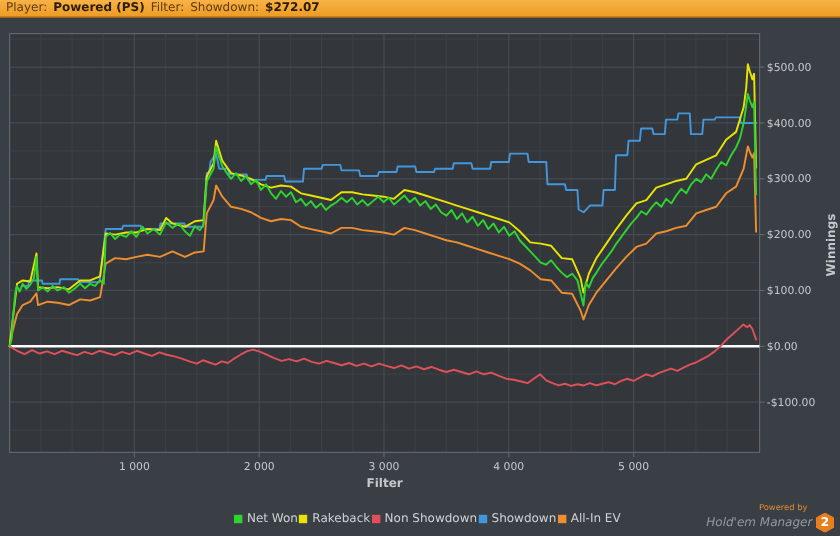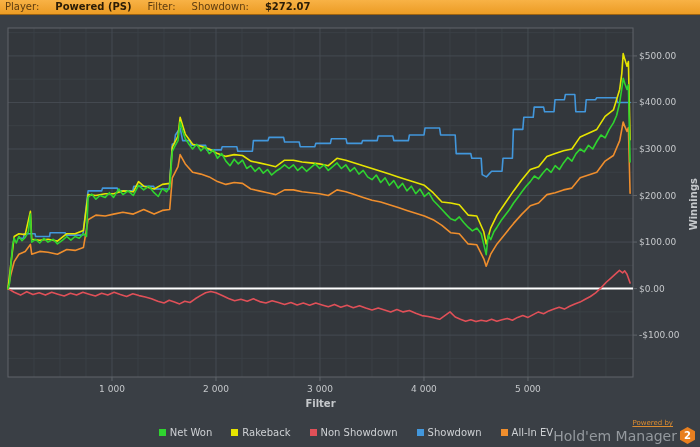--- a/index.html
+++ b/index.html
@@ -4,49 +4,49 @@
 <style>
   html,body{margin:0;padding:0;background:#222;}
   .app{
     position:relative;width:700px;height:447px;overflow:hidden;
     background:#3a3f45;font-family:"DejaVu Sans","Liberation Sans",sans-serif;
   }
   .header{
     position:absolute;top:0;left:0;right:0;height:14px;z-index:3;
     background:linear-gradient(#f8b246,#ec9c24);
     border-bottom:1px solid #9c6312;
-    display:flex;align-items:flex-start;gap:16px;
+    display:flex;align-items:flex-start;gap:5px;
     padding:0 5px;font-size:10px;line-height:14px;white-space:nowrap;
   }
   .header .lbl{color:#5d3c10;}
   .header .val{color:#2b1c06;font-weight:bold;}
   svg{position:absolute;top:0;left:0;}
   .xlabel{
     position:absolute;top:398px;left:8px;width:625px;text-align:center;
     font-size:10px;font-weight:bold;color:#c5c8cb;
   }
   .ylabel{
     position:absolute;right:1px;top:178px;
     writing-mode:vertical-rl;transform:rotate(180deg);
     font-size:10px;font-weight:bold;color:#c5c8cb;
   }
   .legend{
     position:absolute;top:427px;left:0;width:700px;
-    display:flex;justify-content:center;gap:19px;
+    display:flex;justify-content:center;gap:1px;
     font-size:10px;color:#ced1d4;padding-left:12px;box-sizing:border-box;
   }
   .legend-item{display:flex;align-items:center;gap:4px;cursor:pointer;}
   .legend-swatch{width:7px;height:7px;display:inline-block;}
   .brand{
     position:absolute;right:5px;bottom:3px;z-index:3;
     display:flex;flex-direction:column;align-items:flex-end;
   }
-  .powered{font-size:7px;color:#dd8c2f;margin-right:22px;line-height:8px;text-decoration:underline;}
+  .powered{font-size:7px;color:#dd8c2f;margin-right:22px;line-height:8px;}
   .brandrow{display:flex;align-items:center;gap:3px;}
-  .brandname{font-size:14px;color:#94999e;}
+  .brandname{font-size:10px;color:#94999e;font-style:italic;}
   .badge{
     width:15px;height:17px;background:#e87f1f;color:#fff;
     font-size:10px;font-weight:bold;text-align:center;line-height:17px;
     clip-path:polygon(50% 0,100% 25%,100% 75%,50% 100%,0 75%,0 25%);
   }
 </style>
 </head>
 <body>
 
 <div class="app">

